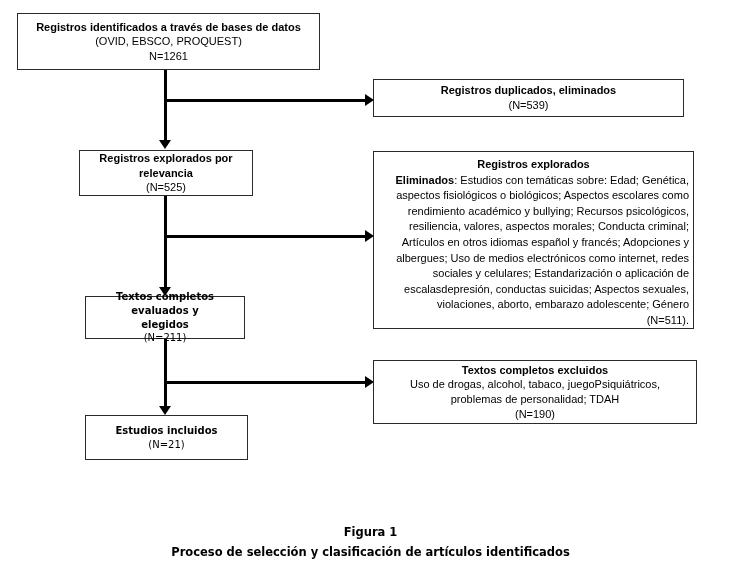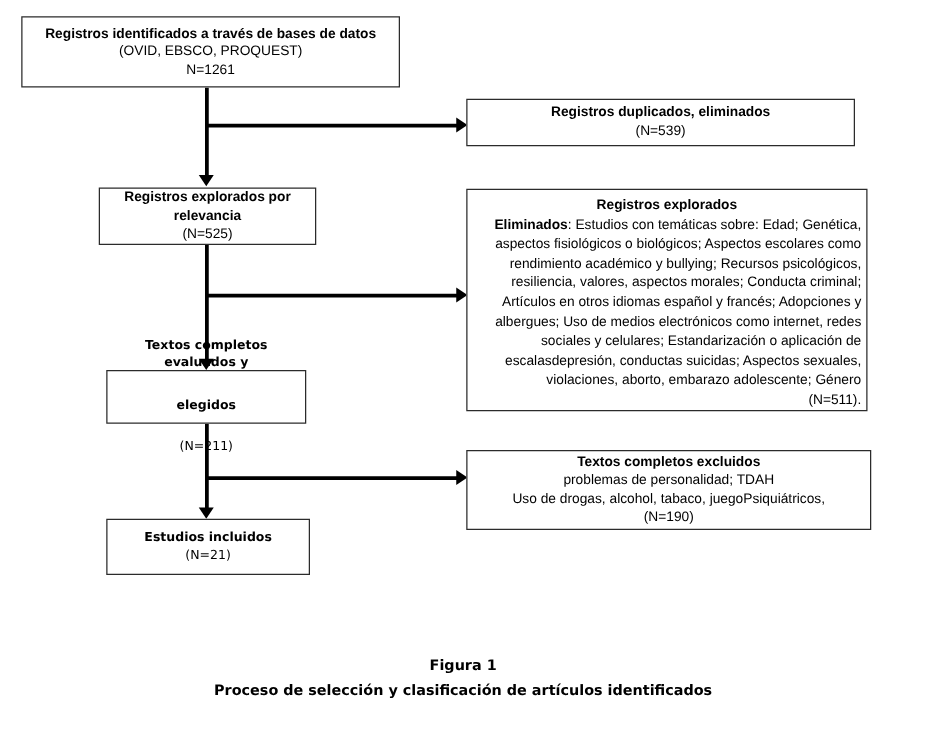--- a/index.html
+++ b/index.html
@@ -45,21 +45,21 @@
     line-height: 1.38;
   }
   .box.alt .t-bold { font-weight: bold; }
 
   
   #box-identified   { left: 17px;  top: 13px;  width: 303px; height: 57px;  }
   #box-duplicates   { left: 373px; top: 79px;  width: 311px; height: 38px;  }
   #box-screened     { left: 79px;  top: 150px; width: 174px; height: 46px;  }
   #box-explored     { left: 373px; top: 151px; width: 321px; height: 178px;
                       justify-content: flex-start; padding-top: 5px; }
-  #box-fulltext     { left: 85px;  top: 296px; width: 160px; height: 43px; gap: 20px;  }
+  #box-fulltext     { left: 85px;  top: 296px; width: 160px; height: 43px;  }
   #box-excluded     { left: 373px; top: 360px; width: 324px; height: 64px;  }
   #box-included     { left: 85px;  top: 415px; width: 163px; height: 45px;  }
 
   
   #box-explored .hdr { font-weight: bold; margin-bottom: 1px; }
   #box-explored .body {
     text-align: right;
     font-size: 11px;
     line-height: 1.42;
   }
@@ -157,22 +157,22 @@
   </div>
 
   <div class="box alt" id="box-fulltext">
     <span class="t-bold">Textos completos evaluados y</span>
     <span class="t-bold">elegidos</span>
     <span class="t-norm">(N=211)</span>
   </div>
 
   <div class="box" id="box-excluded">
     <span class="t-bold">Textos completos excluidos</span>
+    <span class="t-norm">Uso de drogas, alcohol, tabaco, juegoPsiquiátricos,</span>
     <span class="t-norm">problemas de personalidad; TDAH</span>
-    <span class="t-norm">Uso de drogas, alcohol, tabaco, juegoPsiquiátricos,</span>
     <span class="t-norm">(N=190)</span>
   </div>
 
   <div class="box alt" id="box-included">
     <span class="t-bold">Estudios incluidos</span>
     <span class="t-norm">(N=21)</span>
   </div>
 
   <div id="caption">
     <span class="cap-line">Figura 1</span>

